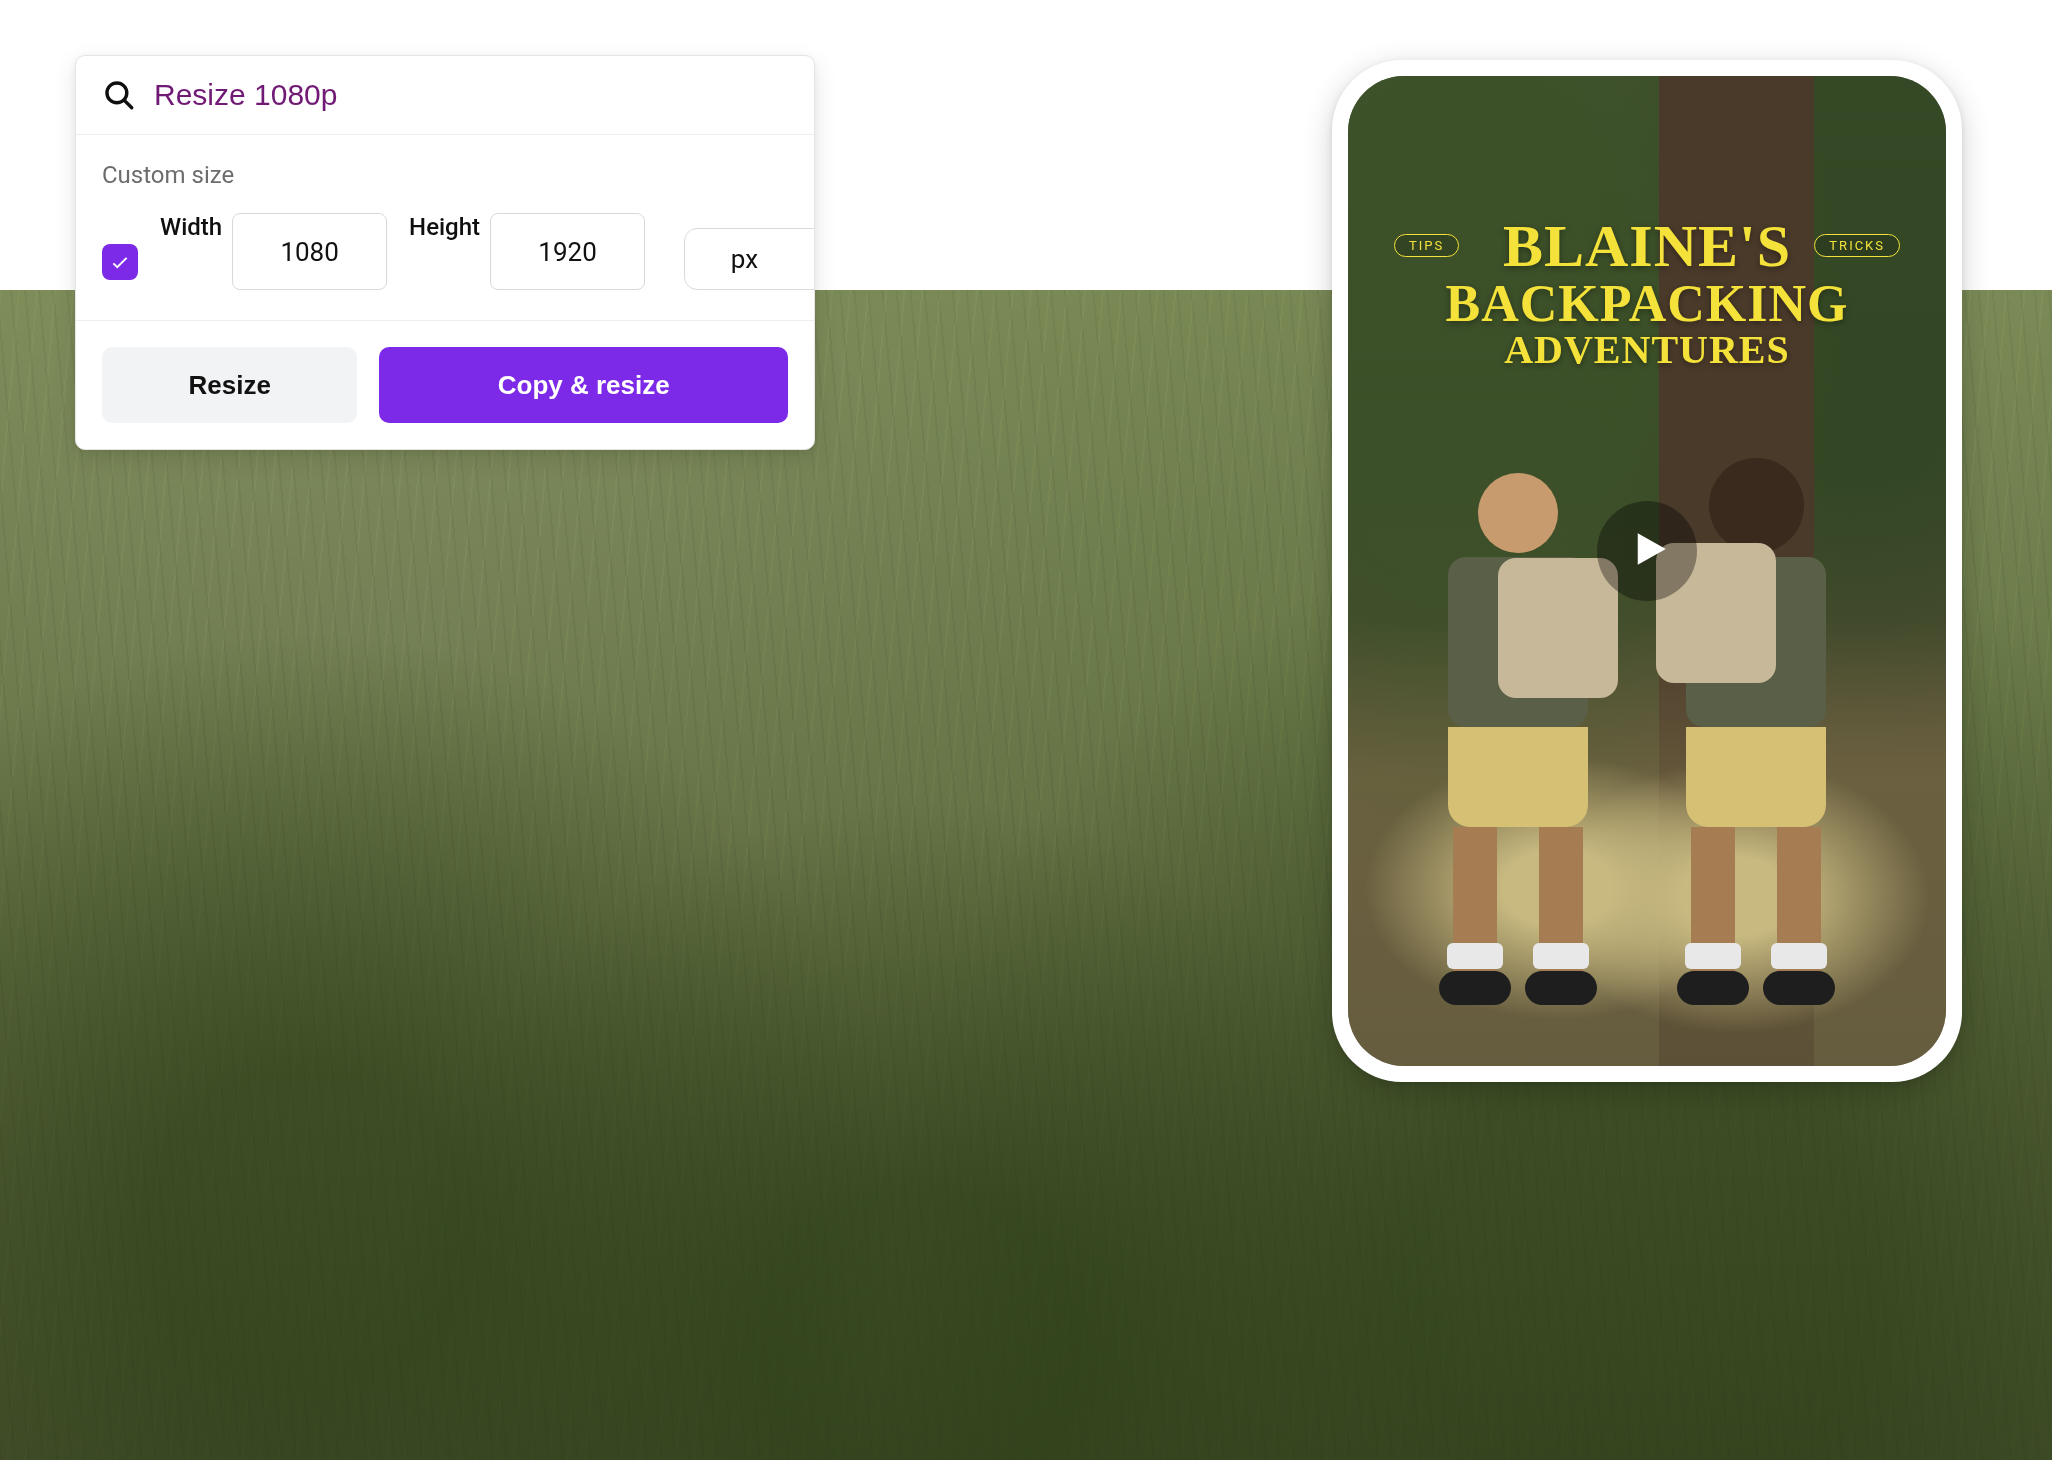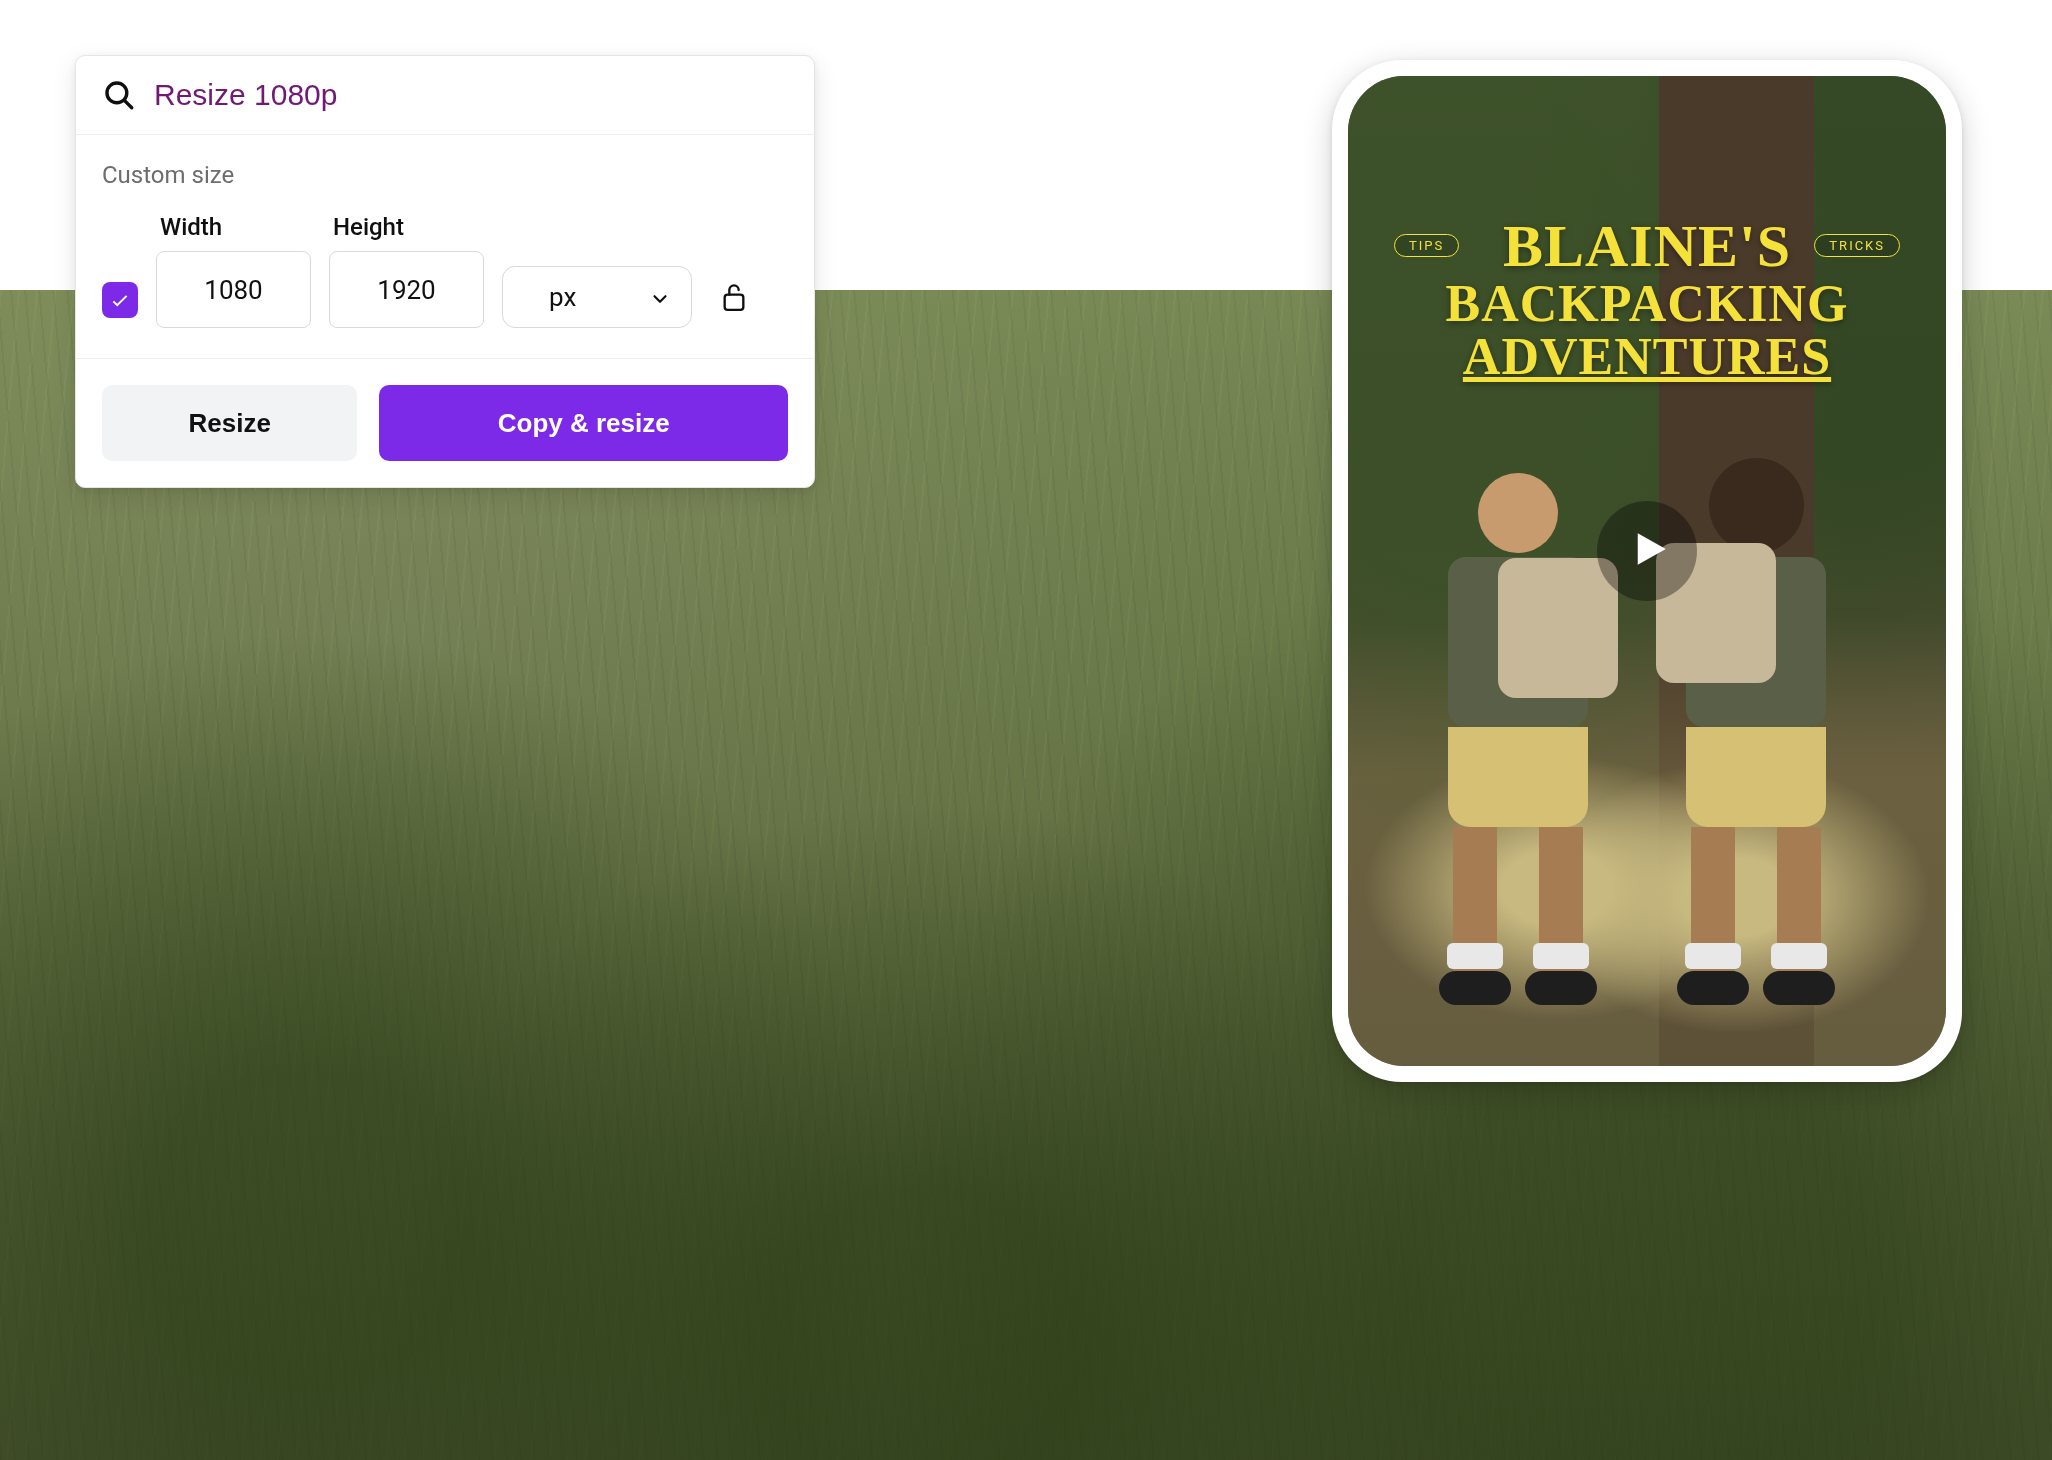--- a/index.html
+++ b/index.html
@@ -70,21 +70,21 @@
   }
   .section-title {
     font-size: 24px;
     color: #6d6d6d;
     margin-bottom: 24px;
     font-weight: 400;
   }
   .dim-row {
     display:flex; align-items:flex-end; gap: 18px;
   }
-  .dim-col { display:flex; flex-direction:column; gap:10px; }
+  .dim-col { display:flex; flex-direction:row; gap:10px; }
   .dim-label { font-size: 24px; color: #0f0f0f; font-weight: 500; padding-left: 4px; }
   .checkbox {
     width: 36px; height: 36px; border-radius: 8px;
     background: #7d2ae8;
     display:flex; align-items:center; justify-content:center;
     margin-bottom: 10px;
     flex:none;
   }
   .checkbox svg { width: 22px; height: 22px; fill: #fff; }
   .empty-checkbox {
@@ -238,21 +238,21 @@
     font-family: Georgia, "Times New Roman", serif;
     font-weight: 900;
     color:#f4e23a;
     text-shadow: 0 2px 6px rgba(0,0,0,0.4);
     line-height:1.02;
     letter-spacing:1px;
     z-index:3;
   }
   .poster-title .l1 { font-size: 60px; display:block; }
   .poster-title .l2 { font-size: 52px; display:block; }
-  .poster-title .l3 { font-size: 52px; display:block;text-decoration:underline; }
+  .poster-title .l3 { font-size: 40px; display:block; }
   .pills {
     position:absolute; top:158px; left:0; right:0;
     display:flex; justify-content:space-between;
     padding: 0 46px;
     z-index:3;
   }
   .pill {
     border:1.5px solid #f4e23a; color:#f4e23a;
     border-radius:999px; padding:3px 14px;
     font-size:13px; letter-spacing:2px;

